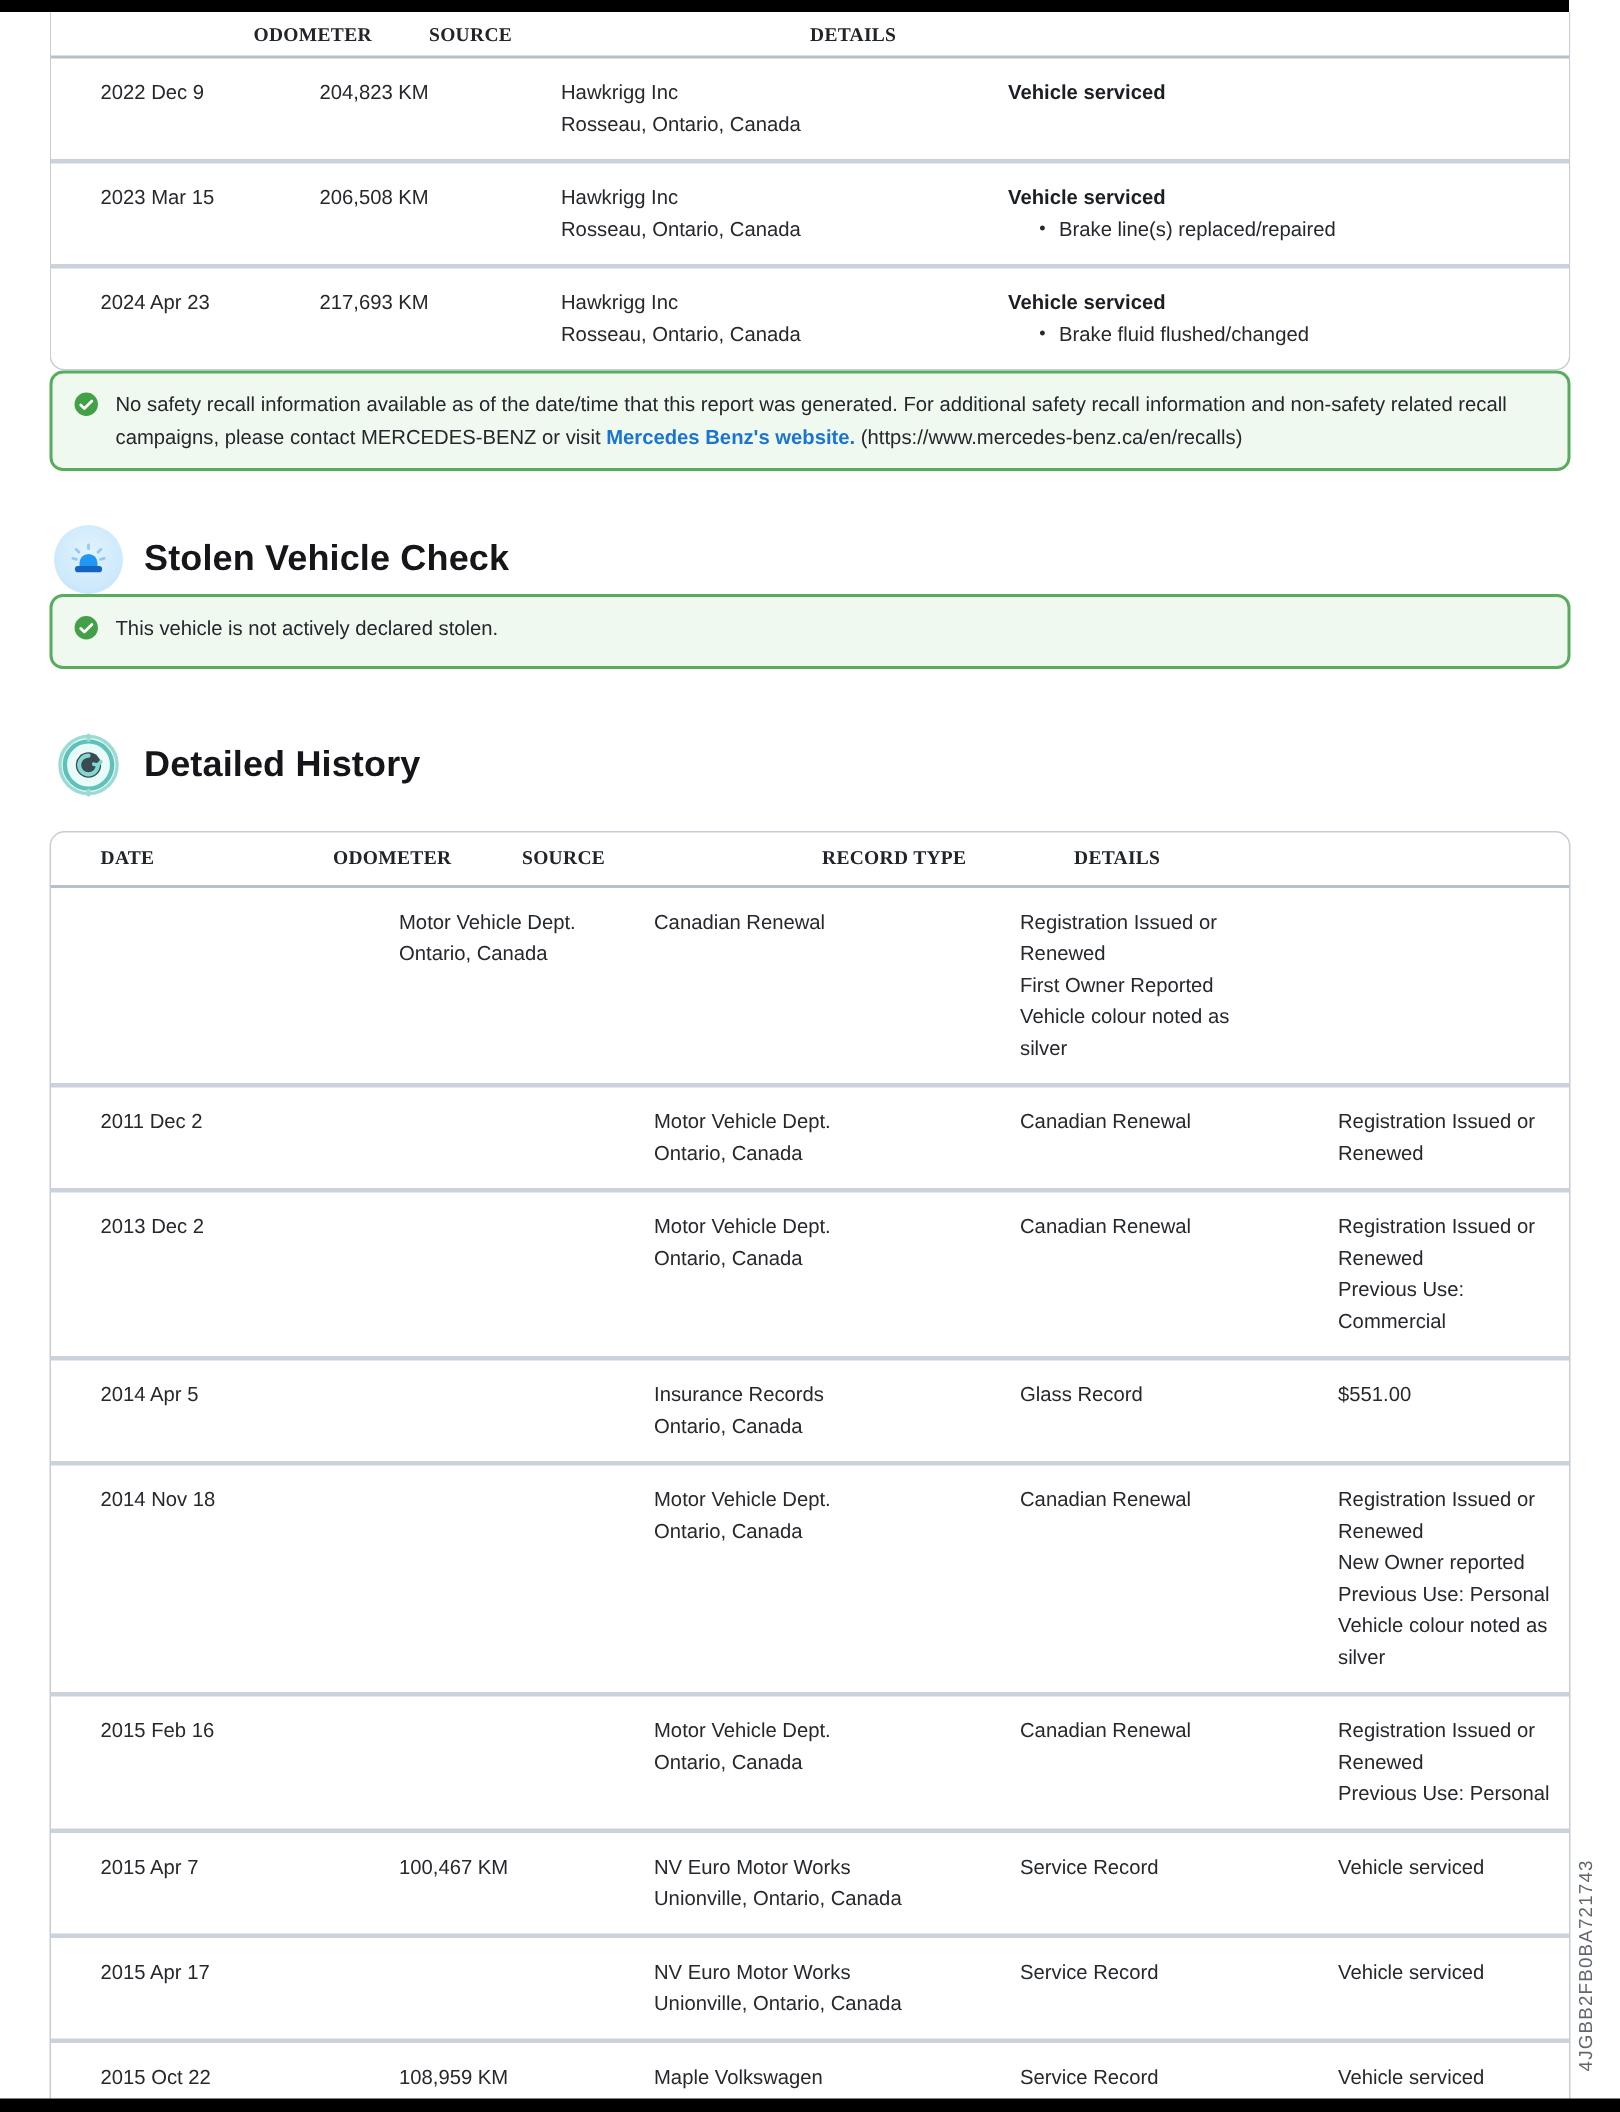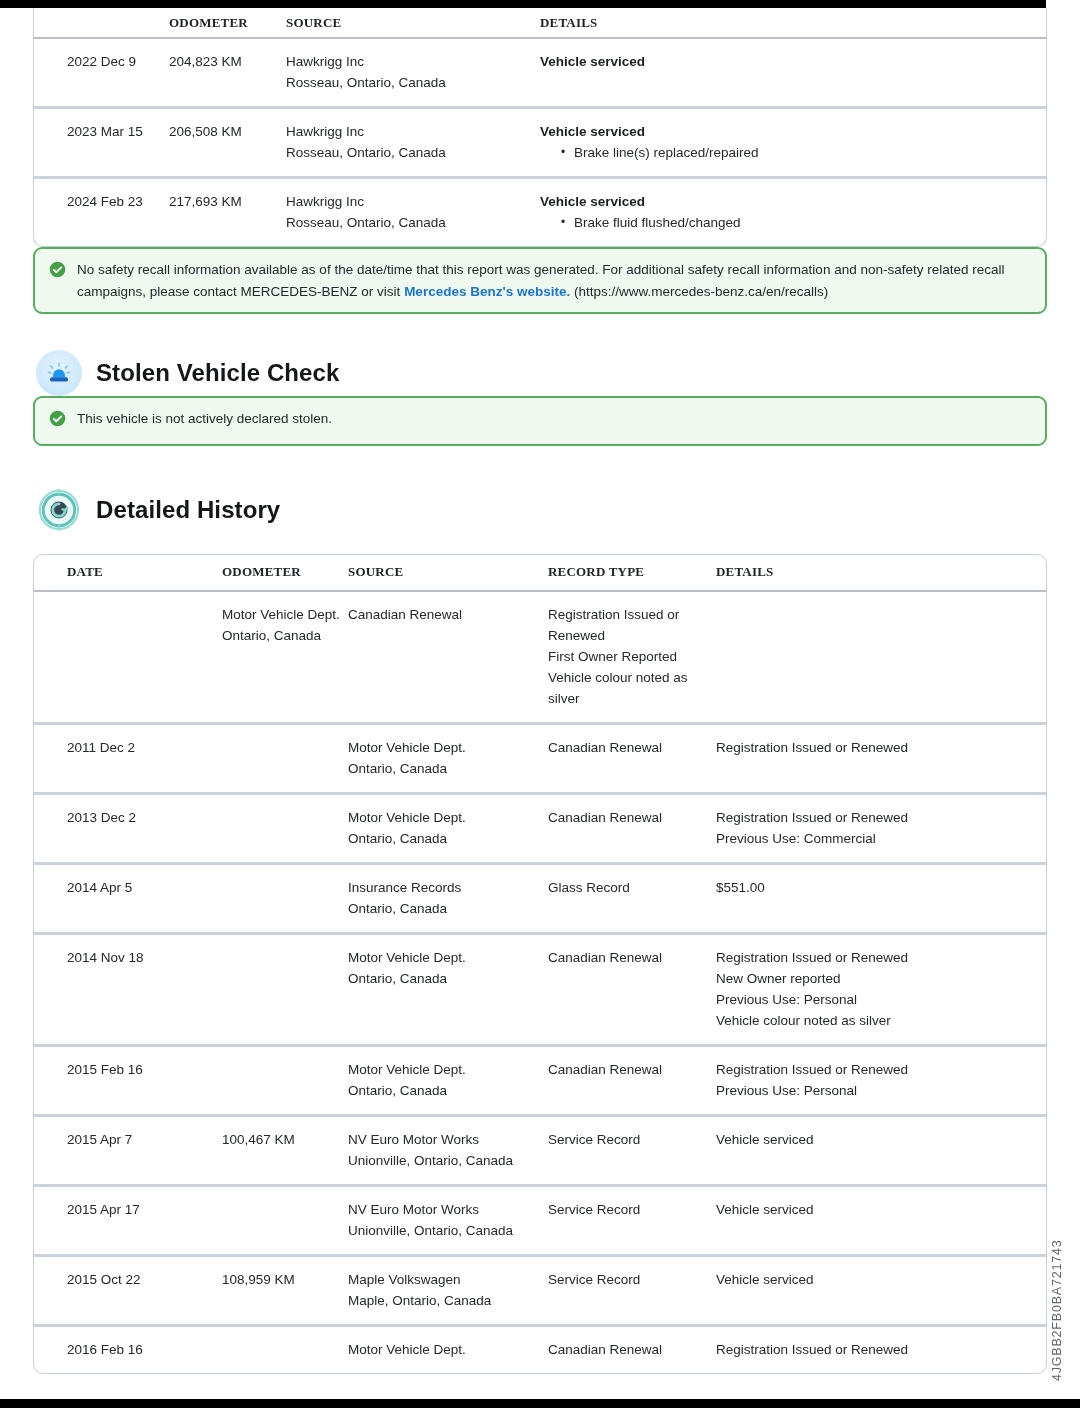--- a/index.html
+++ b/index.html
@@ -24,21 +24,21 @@
   .grid-svc  { display:grid; grid-template-columns:135px 117px 254px 1fr; }
   .grid-hist { display:grid; grid-template-columns:188px 126px 200px 168px 1fr; }
 
   .thead { align-items:center; border-bottom:2px solid #b7bfcc;font-family:Liberation Serif, serif; }
   .thead > div {
     font-size:13px; font-weight:bold; color:#212428; letter-spacing:.2px;
   }
   .thead.svc-head  { height:31px; }
   .thead.hist-head { height:37px; border-radius:10px 10px 0 0; }
 
-  .t-row { padding:12px 0 13px 0; font-size:13.5px; line-height:21px; color:#25282c; }
+  .t-row { padding:12px 0 13px 0; font-size:13.5px; line-height:21px; color:#25282c;gap:44px; }
   .t-row + .t-row { border-top:3px solid #ccd2dc; }
 
   .c-date { padding-left:33px; }
   .thead .c-date { padding-left:33px; }
 
   .det-title { font-weight:bold; color:#1b1e22; }
   .blt { display:flex; }
   .blt .dot { width:22px; margin-left:12px; text-align:center; font-size:12px; color:#25282c; }
 
   
@@ -110,21 +110,21 @@
           </div>
           <div>
             <div class="det-title">Vehicle serviced</div>
             <div class="blt">
               <span class="dot">•</span>
               <span>Brake line(s) replaced/repaired</span>
             </div>
           </div>
         </div>
         <div class="t-row grid-svc">
-          <div class="c-date">2024 Feb 23</div>
+          <div class="c-date">2024 Apr 23</div>
           <div>217,693 KM</div>
           <div>
             <div>Hawkrigg Inc</div>
             <div>Rosseau, Ontario, Canada</div>
           </div>
           <div>
             <div class="det-title">Vehicle serviced</div>
             <div class="blt">
               <span class="dot">•</span>
               <span>Brake fluid flushed/changed</span>

